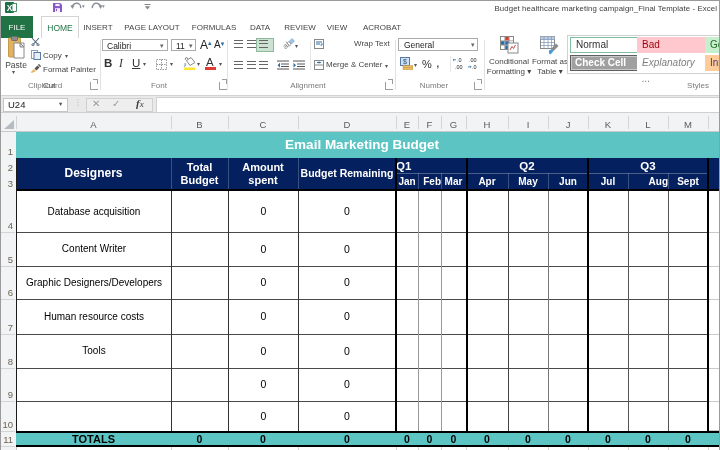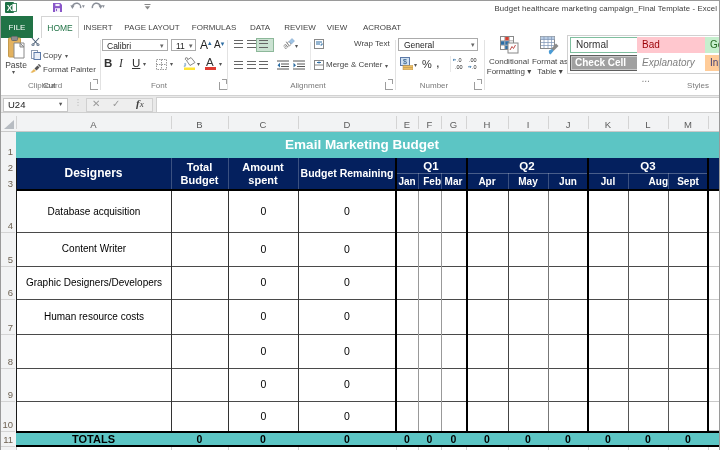--- a/index.html
+++ b/index.html
@@ -325,21 +325,21 @@
   <div class="abs" style="left:441px;top:173px;width:1px;height:16px;background:rgba(255,255,255,0.22);"></div>
   <div class="abs" style="left:508px;top:173px;width:1px;height:16px;background:rgba(255,255,255,0.22);"></div>
   <div class="abs" style="left:548px;top:173px;width:1px;height:16px;background:rgba(255,255,255,0.22);"></div>
   <div class="abs" style="left:628px;top:173px;width:1px;height:16px;background:rgba(255,255,255,0.22);"></div>
   <div class="abs" style="left:668px;top:173px;width:1px;height:16px;background:rgba(255,255,255,0.22);"></div>
 
   <div class="abs" style="left:16px;top:158px;width:155px;height:31px;line-height:31px;text-align:center;font-size:12px;font-weight:bold;color:#fff;">Designers</div>
   <div class="abs" style="left:171px;top:161px;width:57px;line-height:13px;text-align:center;font-size:11px;font-weight:bold;color:#fff;">Total<br>Budget</div>
   <div class="abs" style="left:228px;top:161px;width:70px;line-height:13px;text-align:center;font-size:11px;font-weight:bold;color:#fff;">Amount<br>spent</div>
   <div class="abs" style="left:298px;top:158px;width:98px;height:31px;line-height:31px;text-align:center;font-size:10.5px;font-weight:bold;color:#fff;white-space:nowrap;">Budget Remaining</div>
-  <div class="abs" style="left:396px;top:159px;width:70px;height:15px;line-height:15px;text-align:center;font-size:11.5px;font-weight:bold;color:#fff;">Q1</div>
+  <div class="abs" style="left:396px;top:159px;width:70px;height:15px;line-height:15px;font-size:11.5px;font-weight:bold;color:#fff;">Q1</div>
   <div class="abs" style="left:466px;top:159px;width:122px;height:15px;line-height:15px;text-align:center;font-size:11.5px;font-weight:bold;color:#fff;">Q2</div>
   <div class="abs" style="left:588px;top:159px;width:120px;height:15px;line-height:15px;text-align:center;font-size:11.5px;font-weight:bold;color:#fff;">Q3</div>
   <div class="abs" style="left:396px;top:174px;width:22px;height:15px;line-height:15px;text-align:center;font-size:10px;font-weight:bold;color:#fff;">Jan</div>
   <div class="abs" style="left:418px;top:174px;width:23px;height:15px;line-height:15px;text-align:right;font-size:10px;font-weight:bold;color:#fff;">Feb</div>
   <div class="abs" style="left:441px;top:174px;width:25px;height:15px;line-height:15px;text-align:center;font-size:10px;font-weight:bold;color:#fff;">Mar</div>
   <div class="abs" style="left:466px;top:174px;width:42px;height:15px;line-height:15px;text-align:center;font-size:10px;font-weight:bold;color:#fff;">Apr</div>
   <div class="abs" style="left:508px;top:174px;width:40px;height:15px;line-height:15px;text-align:center;font-size:10px;font-weight:bold;color:#fff;">May</div>
   <div class="abs" style="left:548px;top:174px;width:40px;height:15px;line-height:15px;text-align:center;font-size:10px;font-weight:bold;color:#fff;">Jun</div>
   <div class="abs" style="left:588px;top:174px;width:40px;height:15px;line-height:15px;text-align:center;font-size:10px;font-weight:bold;color:#fff;">Jul</div>
   <div class="abs" style="left:628px;top:174px;width:40px;height:15px;line-height:15px;text-align:right;font-size:10px;font-weight:bold;color:#fff;">Aug</div>
@@ -371,20 +371,21 @@
   <div class="abs vline" style="left:548px;top:191px;height:254px;background:#777;"></div>
   <div class="abs vline" style="left:587px;top:158px;height:287px;width:2px;background:#000;"></div>
   <div class="abs vline" style="left:628px;top:191px;height:254px;background:#555;"></div>
   <div class="abs vline" style="left:668px;top:191px;height:254px;background:#555;"></div>
   <div class="abs vline" style="left:707px;top:158px;height:287px;width:2px;background:#000;"></div>
 
   <div class="abs cat" style="top:191px;height:41px;line-height:41px;">Database acquisition</div>
   <div class="abs cat" style="top:266px;height:33px;line-height:33px;">Graphic Designers/Developers</div>
   <div class="abs cat" style="top:232px;height:34px;line-height:34px;">Content Writer</div>
   <div class="abs cat" style="top:299px;height:35px;line-height:35px;">Human resource costs</div>
+  <div class="abs cat" style="top:334px;height:34px;line-height:34px;">Tools</div>
 
   <div class="abs cellnum" style="left:229px;top:191px;width:69px;height:41px;line-height:41px;">0</div>
   <div class="abs cellnum" style="left:299px;top:191px;width:96px;height:41px;line-height:41px;">0</div>
   <div class="abs cellnum" style="left:229px;top:232px;width:69px;height:34px;line-height:34px;">0</div>
   <div class="abs cellnum" style="left:299px;top:232px;width:96px;height:34px;line-height:34px;">0</div>
   <div class="abs cellnum" style="left:229px;top:266px;width:69px;height:33px;line-height:33px;">0</div>
   <div class="abs cellnum" style="left:299px;top:266px;width:96px;height:33px;line-height:33px;">0</div>
   <div class="abs cellnum" style="left:229px;top:299px;width:69px;height:35px;line-height:35px;">0</div>
   <div class="abs cellnum" style="left:299px;top:299px;width:96px;height:35px;line-height:35px;">0</div>
   <div class="abs cellnum" style="left:229px;top:334px;width:69px;height:34px;line-height:34px;">0</div>

